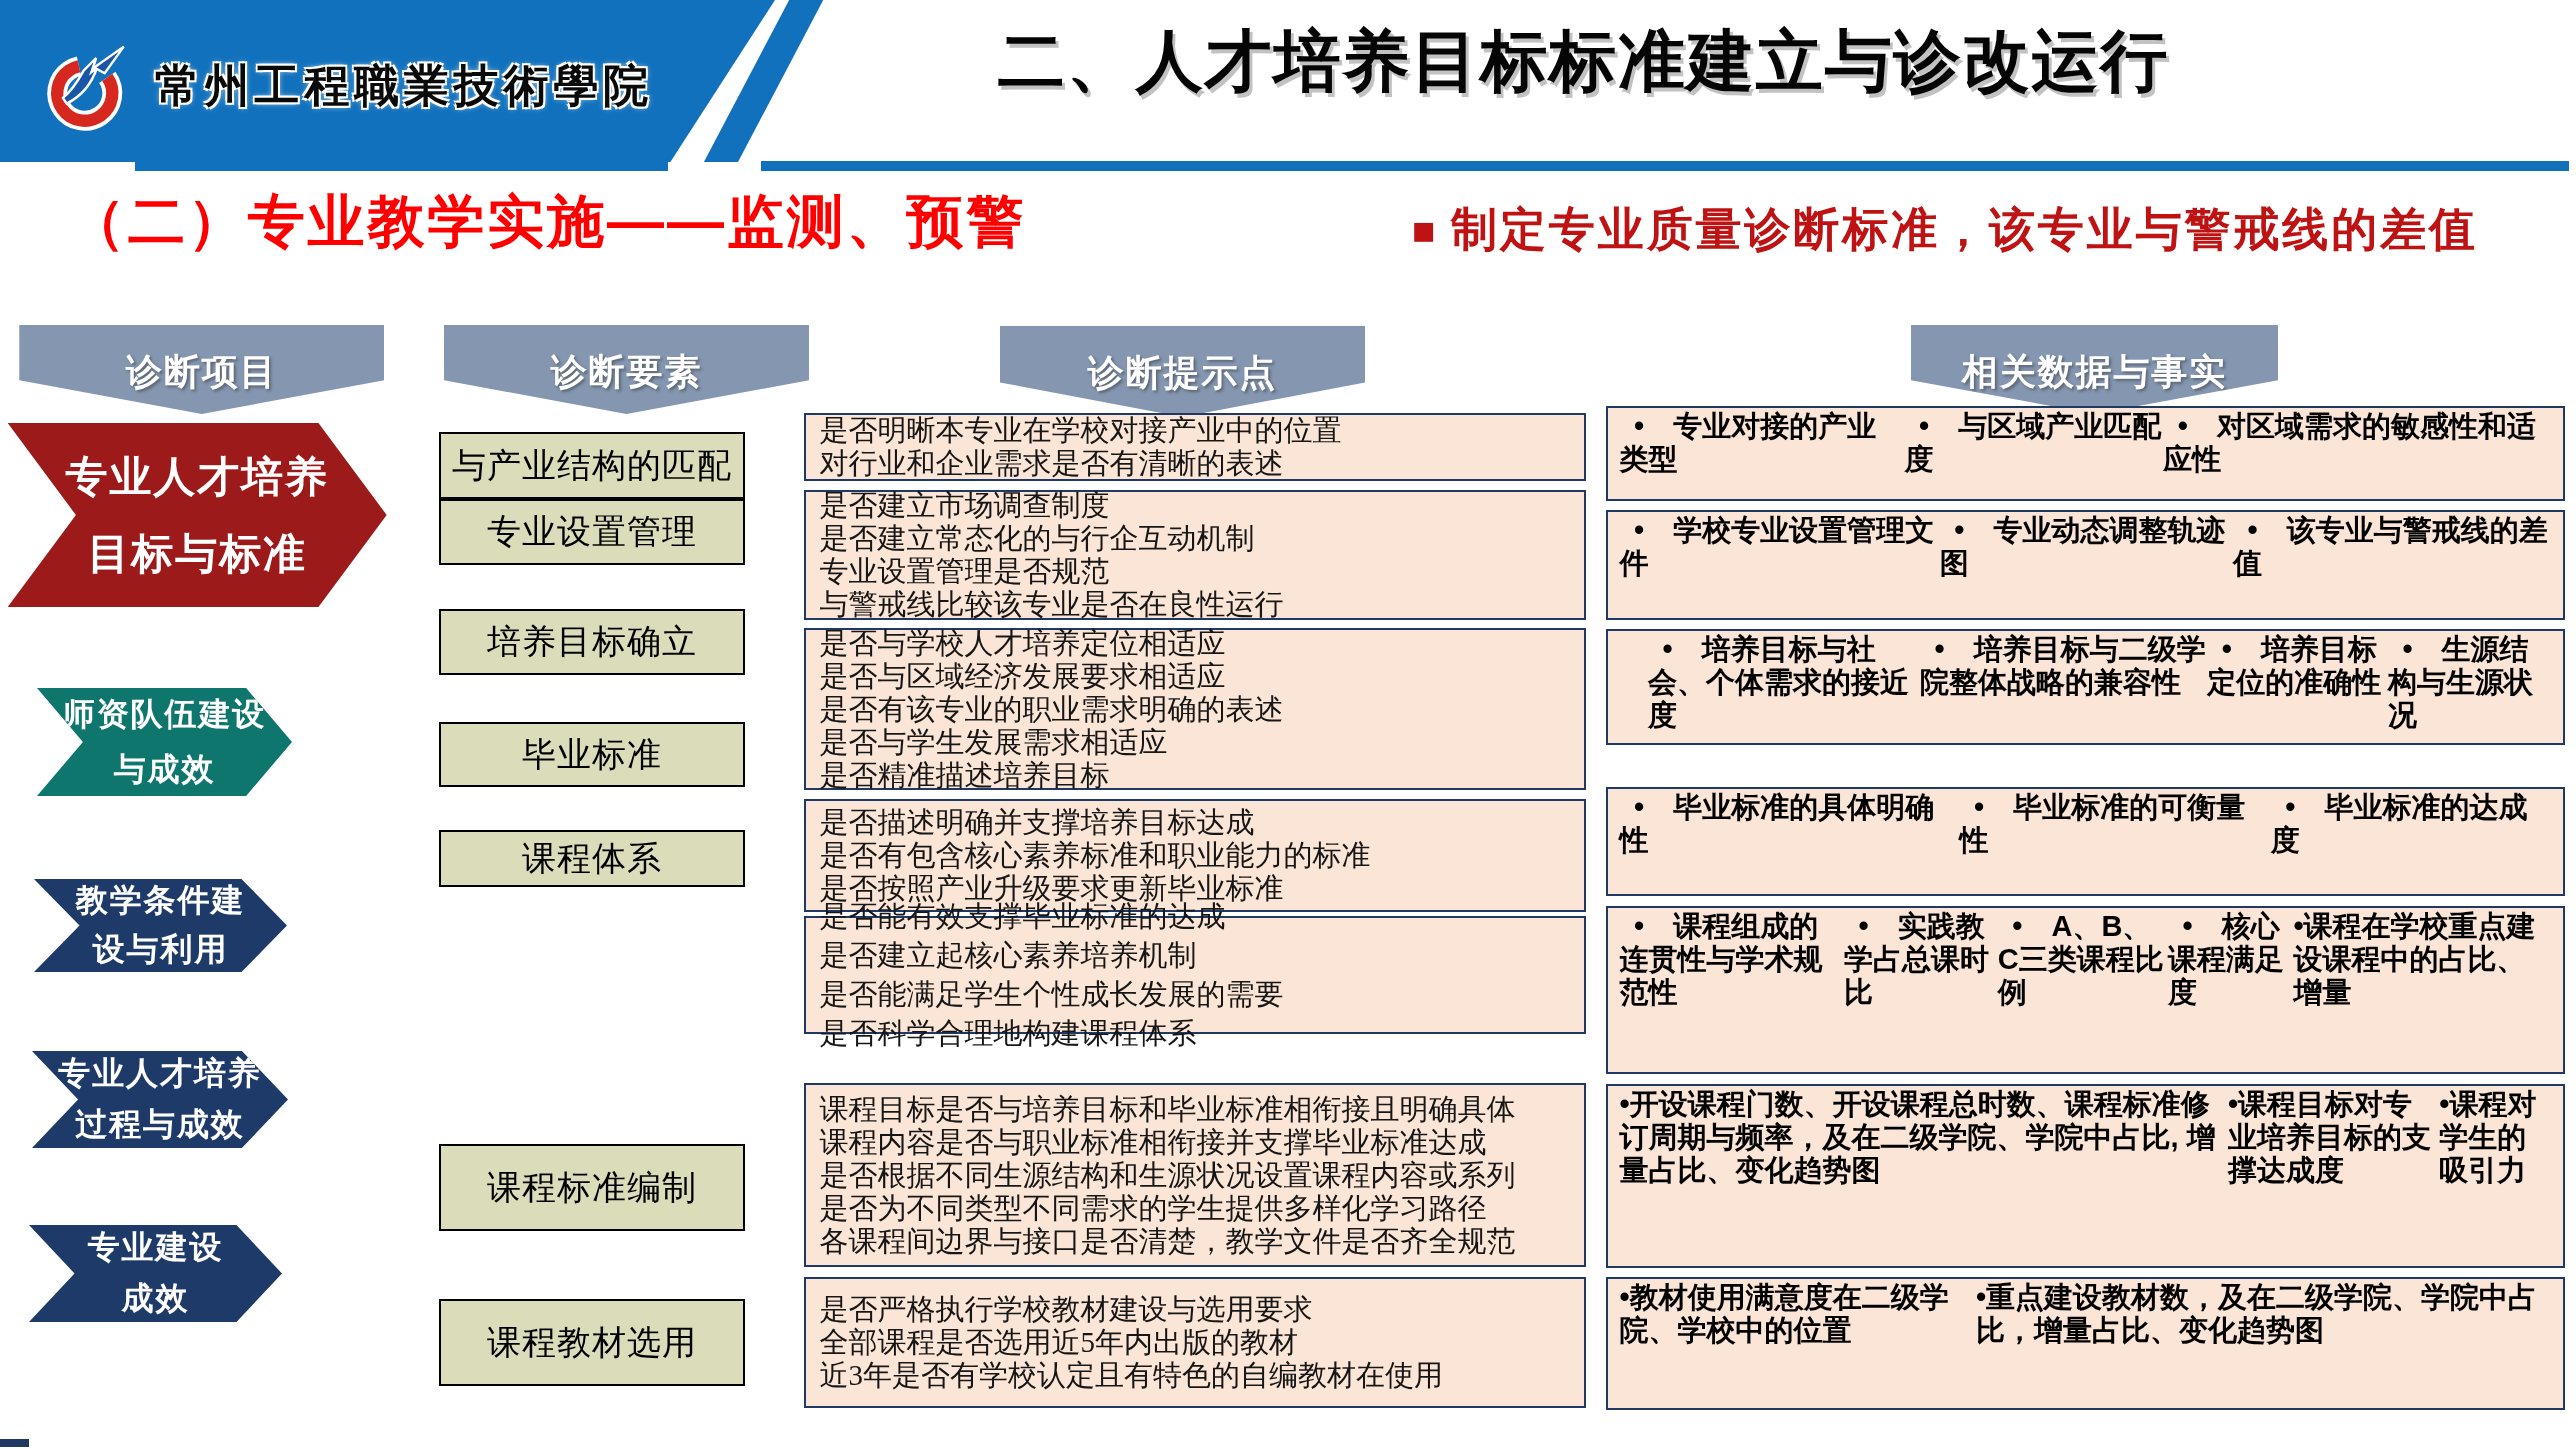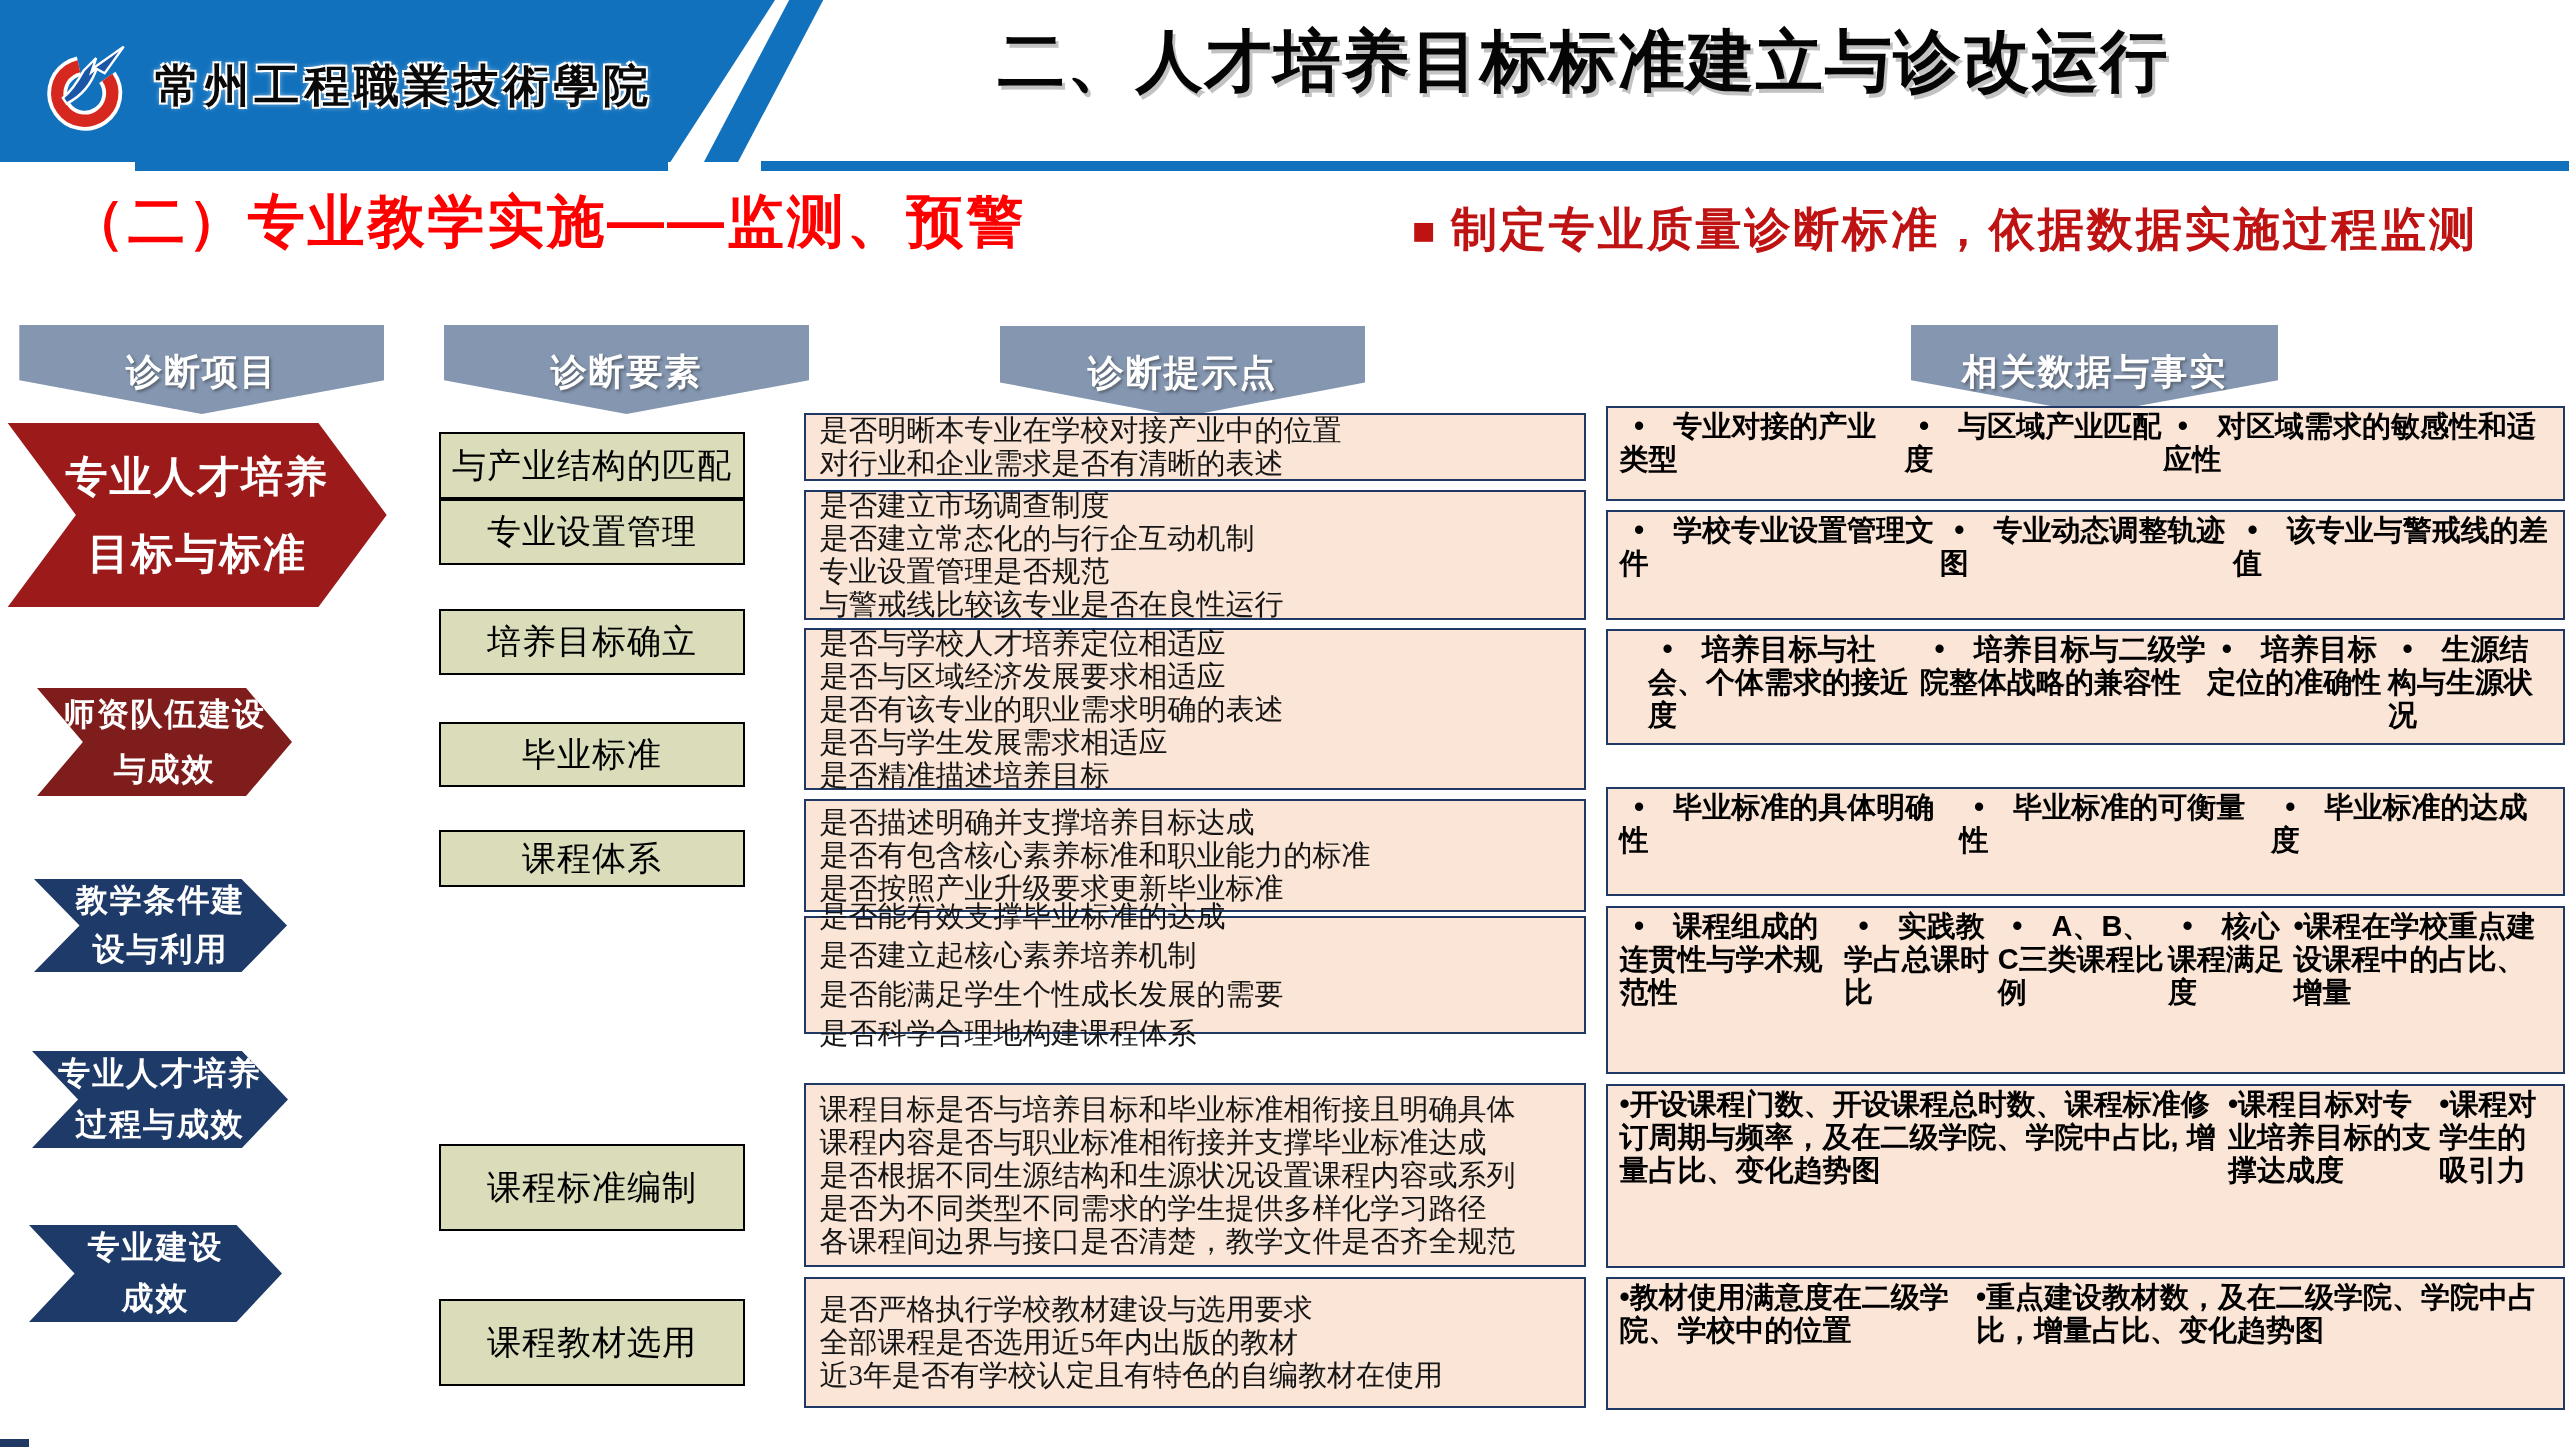--- a/index.html
+++ b/index.html
@@ -37,21 +37,21 @@
   #h1{left:19.3px;top:325px;width:365px;height:89px;}
   #h2{left:444px;top:325px;width:365px;height:89px;}
   #h3{left:1000px;top:326px;width:365px;height:91px;}
   #h4{left:1911px;top:325px;width:367px;height:89px;}
 
   
   .chev{position:absolute;display:flex;flex-direction:column;justify-content:center;align-items:center;
         color:#fff;font-weight:bold;text-align:center;letter-spacing:1.9px;
         clip-path:polygon(0 0,82% 0,100% 50%,82% 100%,0 100%,18% 50%);}
   #a1{left:7.7px;top:423px;width:379px;height:184px;background:#9c1a1a;font-size:42px;gap:21px;}
-  #a2{left:37px;top:688px;width:255px;height:108px;background:#7f1d1d;font-size:32px;gap:11px;}
+  #a2{left:37px;top:688px;width:255px;height:108px;background:#0f766e;font-size:32px;gap:11px;}
   #a3{left:34px;top:879px;width:253px;height:93px;background:#1e3a68;font-size:32px;gap:5.8px;}
   #a4{left:32px;top:1051px;width:256px;height:97px;background:#1e3a68;font-size:32px;gap:7.7px;}
   #a5{left:29px;top:1225px;width:253px;height:97px;background:#1e3a68;font-size:32px;gap:7.7px;}
 
   
   .ebox{position:absolute;left:439px;width:306px;background:#dbdcba;border:2.9px solid #000;
         box-sizing:border-box;display:flex;align-items:center;justify-content:center;
         font-size:34px;color:#000;letter-spacing:1px;}
   #e1{top:432px;height:67px;}
   #e2{top:499px;height:66px;}
@@ -106,21 +106,21 @@
       <path d="M26 68 C42 60 52 48 58 30 L52 35 L57 20 L44 33 C38 44 32 54 22 62 Z" fill="#1a55a6" stroke="#ffffff" stroke-width="2.5"></path>
       <path d="M55 30 L86 8 L66 36 Z" fill="#1a55a6" stroke="#ffffff" stroke-width="2.5"></path>
     </svg>
   </div>
   <div class="school-name serif-txt">常州工程職業技術學院</div>
   <div class="page-title">二、人才培养目标标准建立与诊改运行</div>
 
   <div class="sub-left">（二）专业教学实施——监测、预警</div>
   <div class="sub-right">
     <span class="sq">■</span>
-    <span class="txt">制定专业质量诊断标准，依据数据实施过程监测</span>
+    <span class="txt">制定专业质量诊断标准，该专业与警戒线的差值</span>
   </div>
 
   <div class="pent" id="h1">诊断项目</div>
   <div class="pent" id="h2">诊断要素</div>
   <div class="pent" id="h3">诊断提示点</div>
   <div class="pent" id="h4">相关数据与事实</div>
 
   <div class="chev" id="a1">
       <div>专业人才培养</div>
       <div>目标与标准</div>

